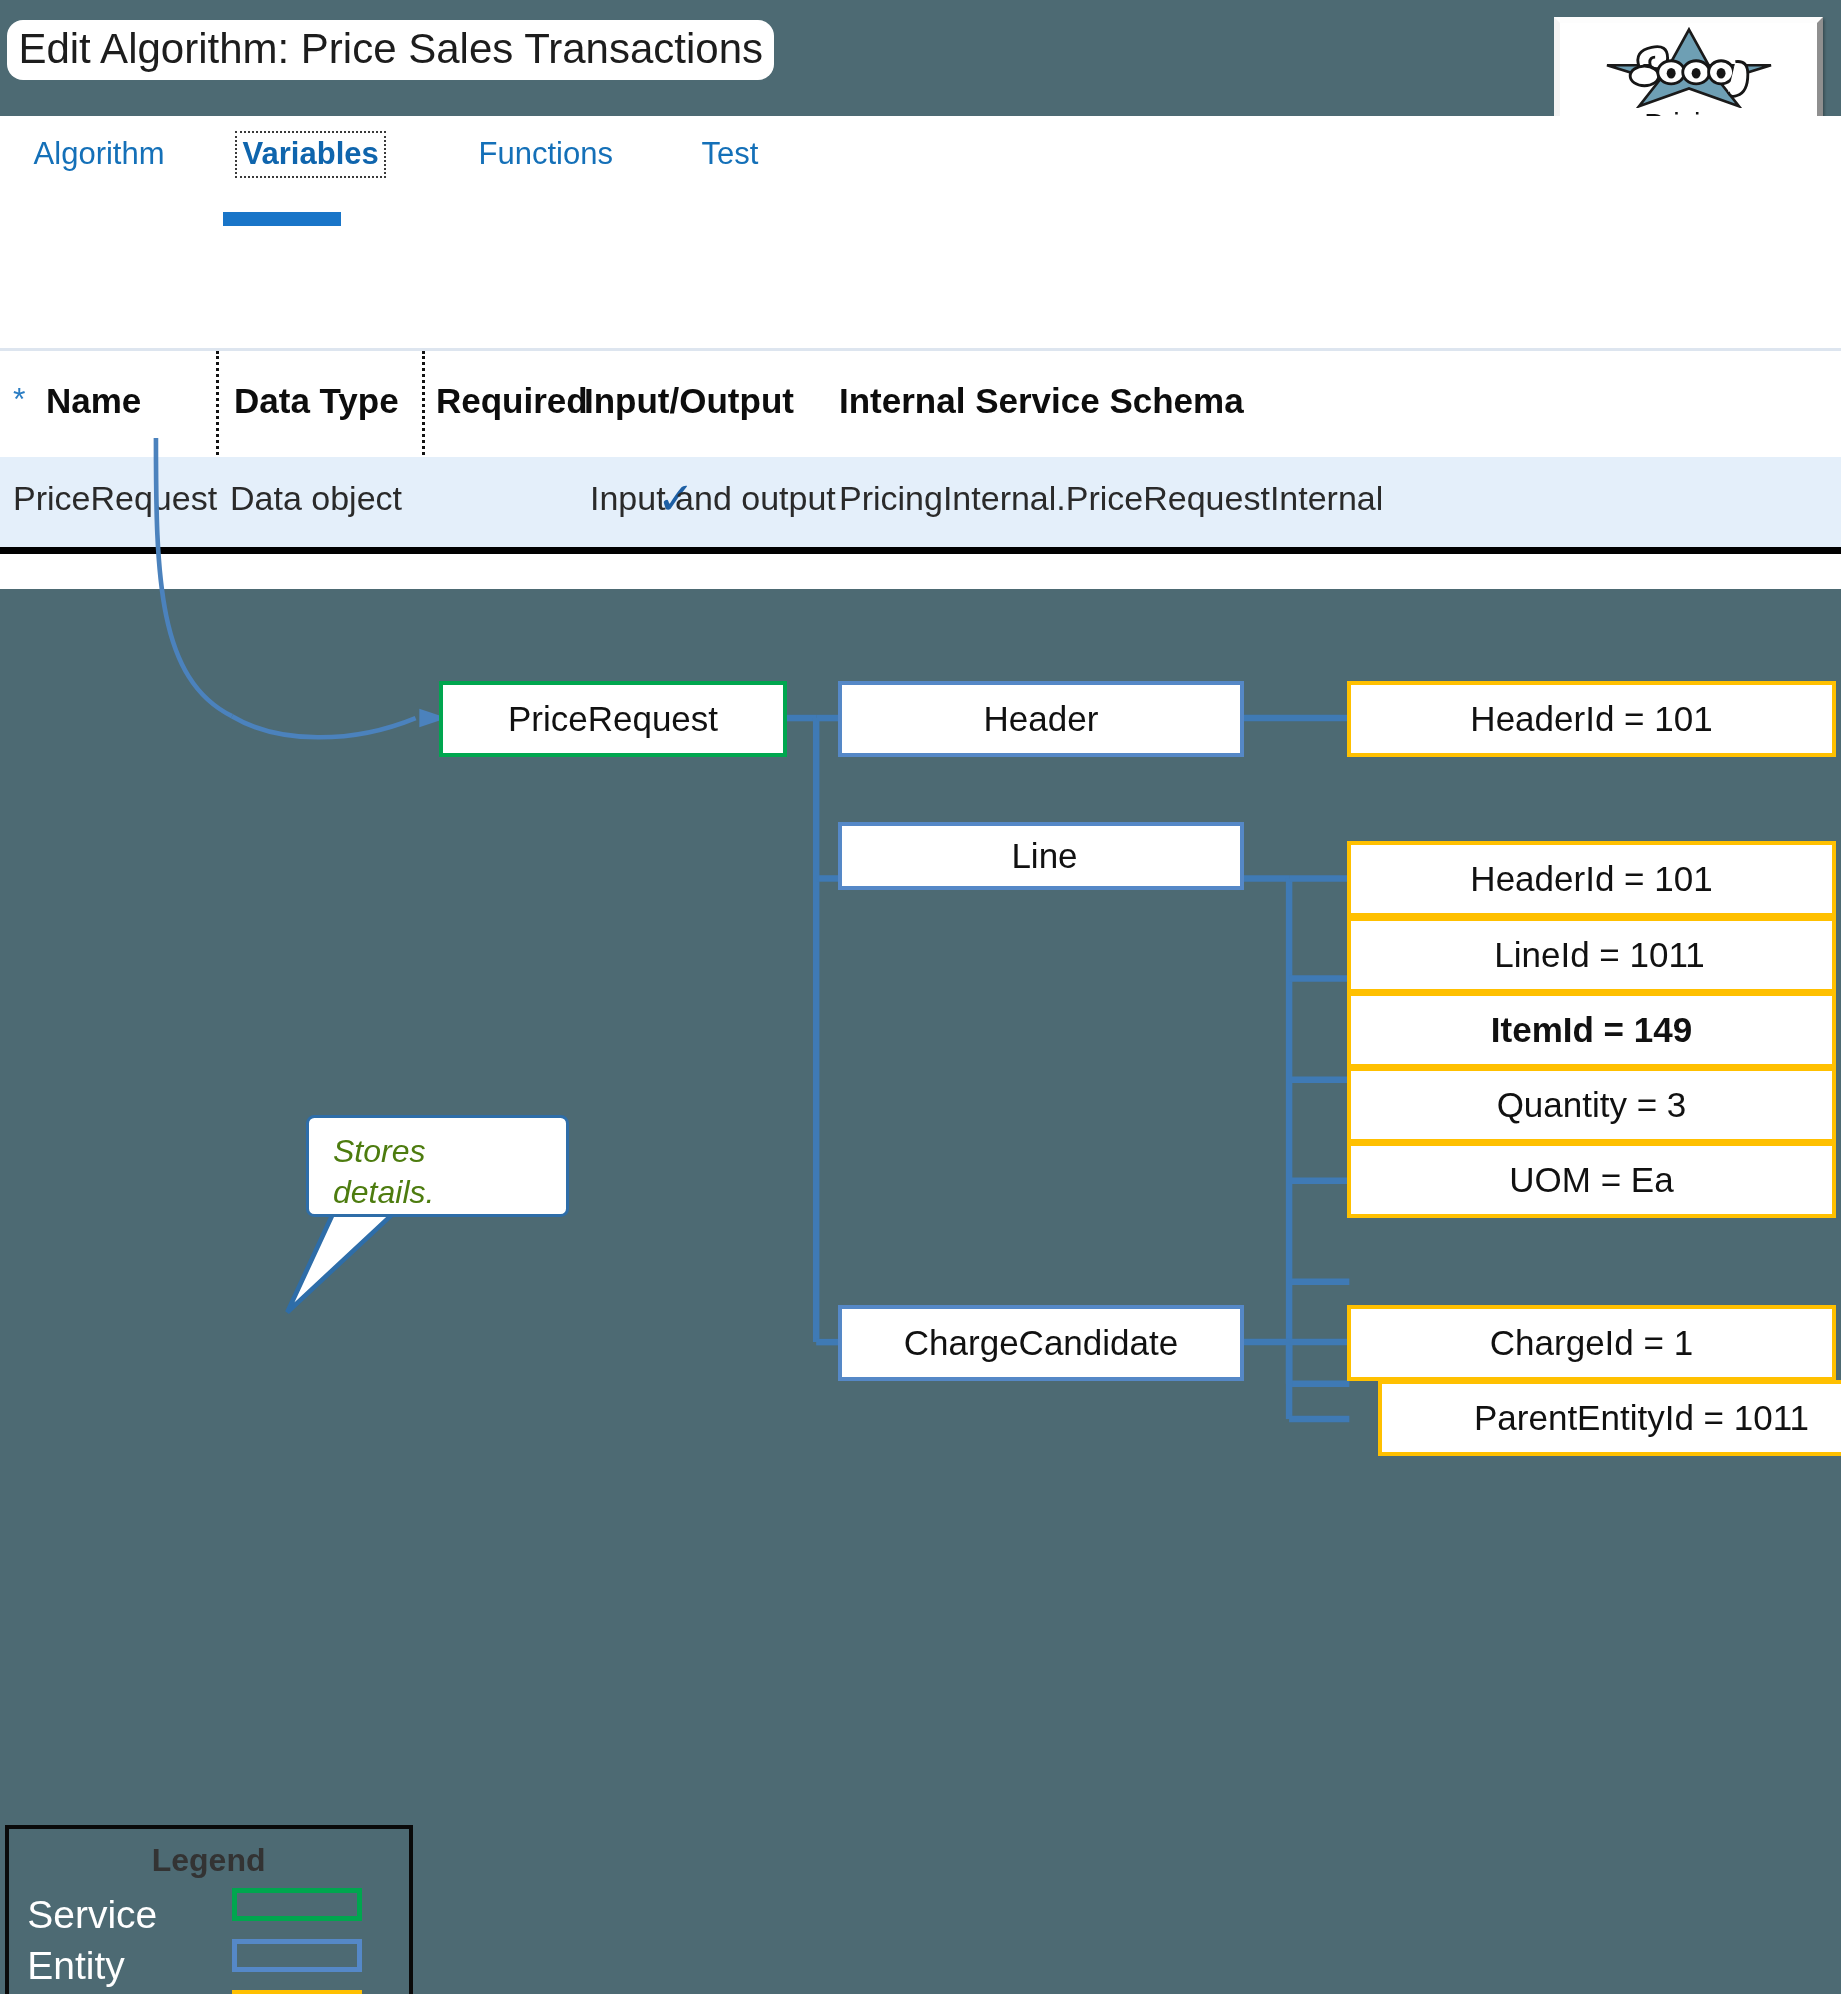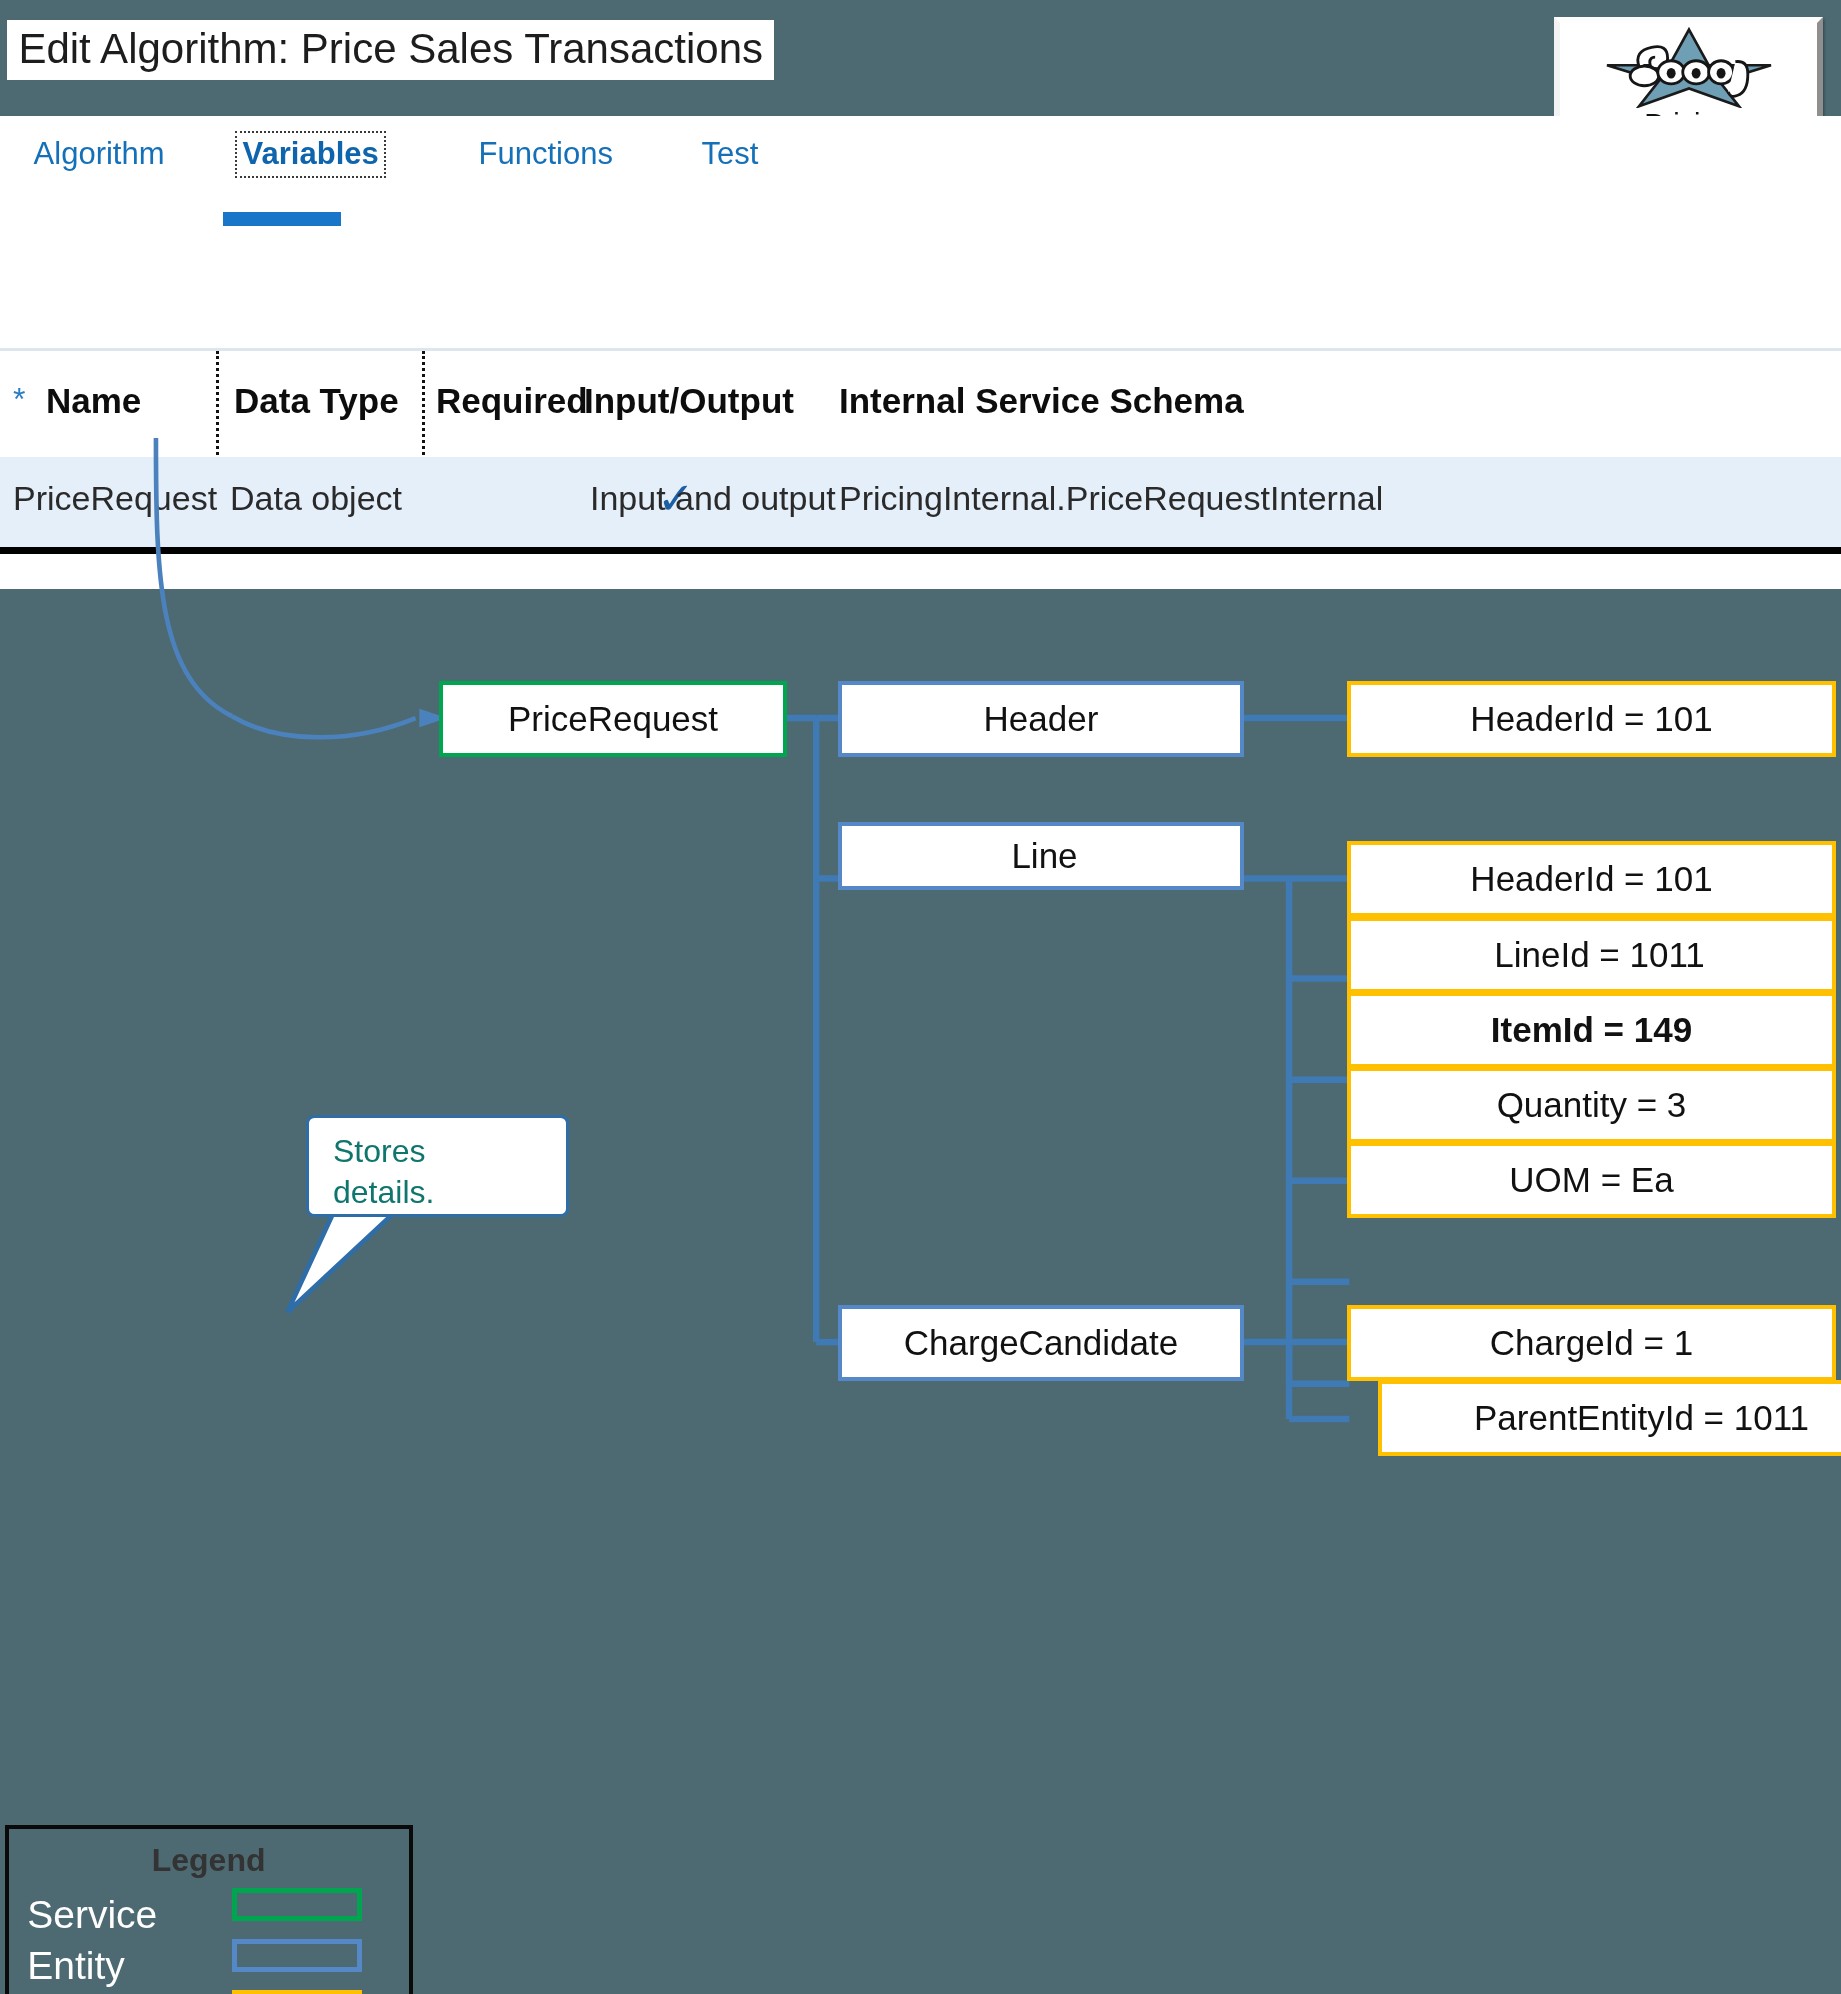--- a/index.html
+++ b/index.html
@@ -9,21 +9,21 @@
     font-family:"Liberation Sans", sans-serif;
     position:relative;overflow:hidden;
   }
   
   #app-panel{position:absolute;left:0;top:0;width:1841px;height:589px;background:#4d6a73;}
   #titlebar{position:absolute;left:0;top:0;width:1841px;height:116px;background:#4d6a73;}
   #page-title{
     position:absolute;left:7.4px;top:20.4px;
     background:#ffffff;color:#1d1d1d;
     font-size:42px;line-height:54px;
-    padding:1.9px 11px 3.7px 11px;white-space:nowrap;
+    padding:1.9px 11px 3.7px 11px;white-space:nowrap;border-radius:16px;
   }
   #groovy-badge{
     position:absolute;left:1554px;top:16.7px;width:269px;height:176px;
     background:#ffffff;
     border-top:6.5px solid #fdfdfd;border-left:6.5px solid #f3f3f3;
     border-right:6.5px solid #8f8f8f;border-bottom:6.5px solid #7e7e7e;
     box-shadow:1.9px 1.9px 2.8px rgba(0,0,0,.35);
     box-sizing:border-box;
     display:flex;flex-direction:column;align-items:center;justify-content:flex-start;
   }
@@ -75,21 +75,21 @@
   }
   .node.service{border:4.6px solid #00a64f;}
   .node.entity{border:4.6px solid #5588c7;}
   .node.attribute{border:4.6px solid #ffc000;}
 
   
   #callout{
     position:absolute;left:306px;top:677px;width:263px;height:102px;
     background:#fff;border:3.7px solid #2e6da8;border-radius:8.3px;
     box-sizing:border-box;padding:13px 0 0 24px;
-    font-size:32px;line-height:41px;color:#0f766e;
+    font-size:32px;line-height:41px;color:#4d7c0f;font-style:italic;
   }
   #callout-tail{position:absolute;left:278px;top:770px;width:121px;height:107px;}
 
   
   #legend{
     position:absolute;left:4.6px;top:1387px;width:408px;height:227px;
     border:4.6px solid #0a0a0a;box-sizing:border-box;background:transparent;
   }
   #legend-title{text-align:center;font-size:32px;font-weight:bold;color:#333;margin-top:13px;}
   .legend-row{position:relative;height:51px;}

